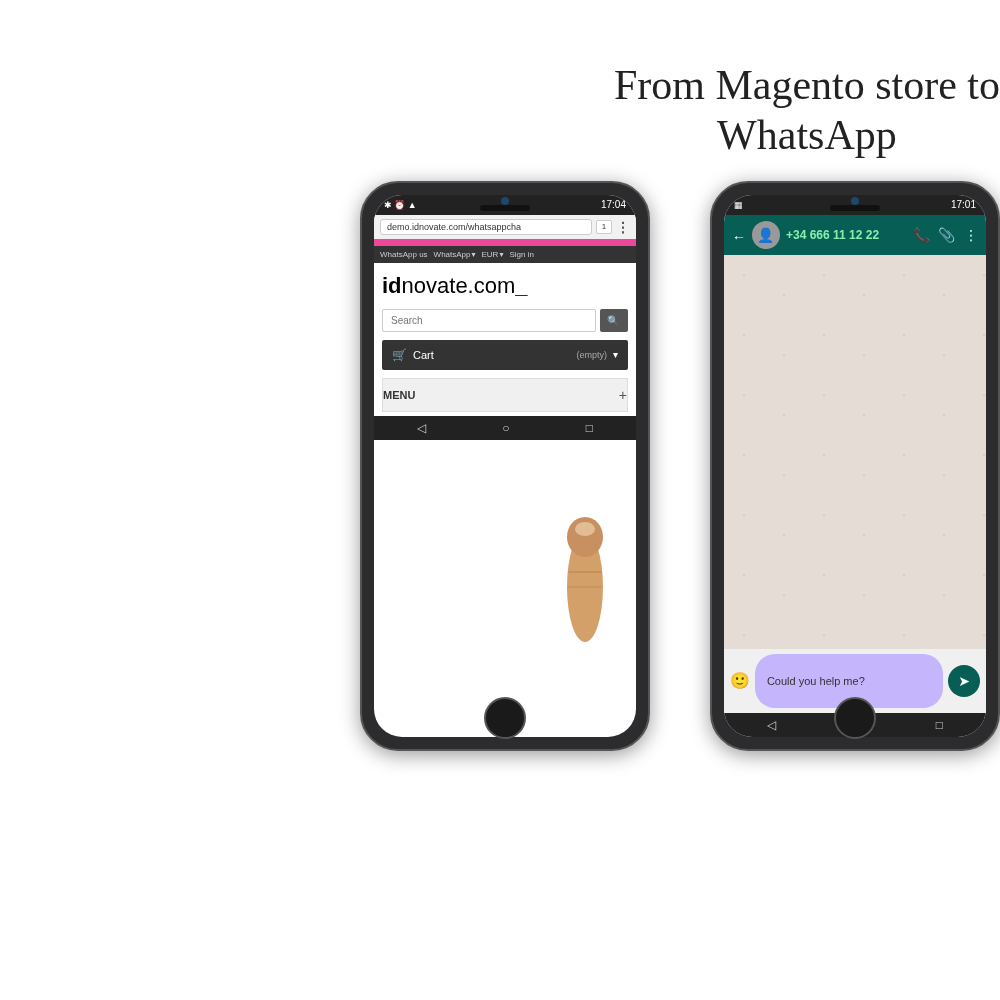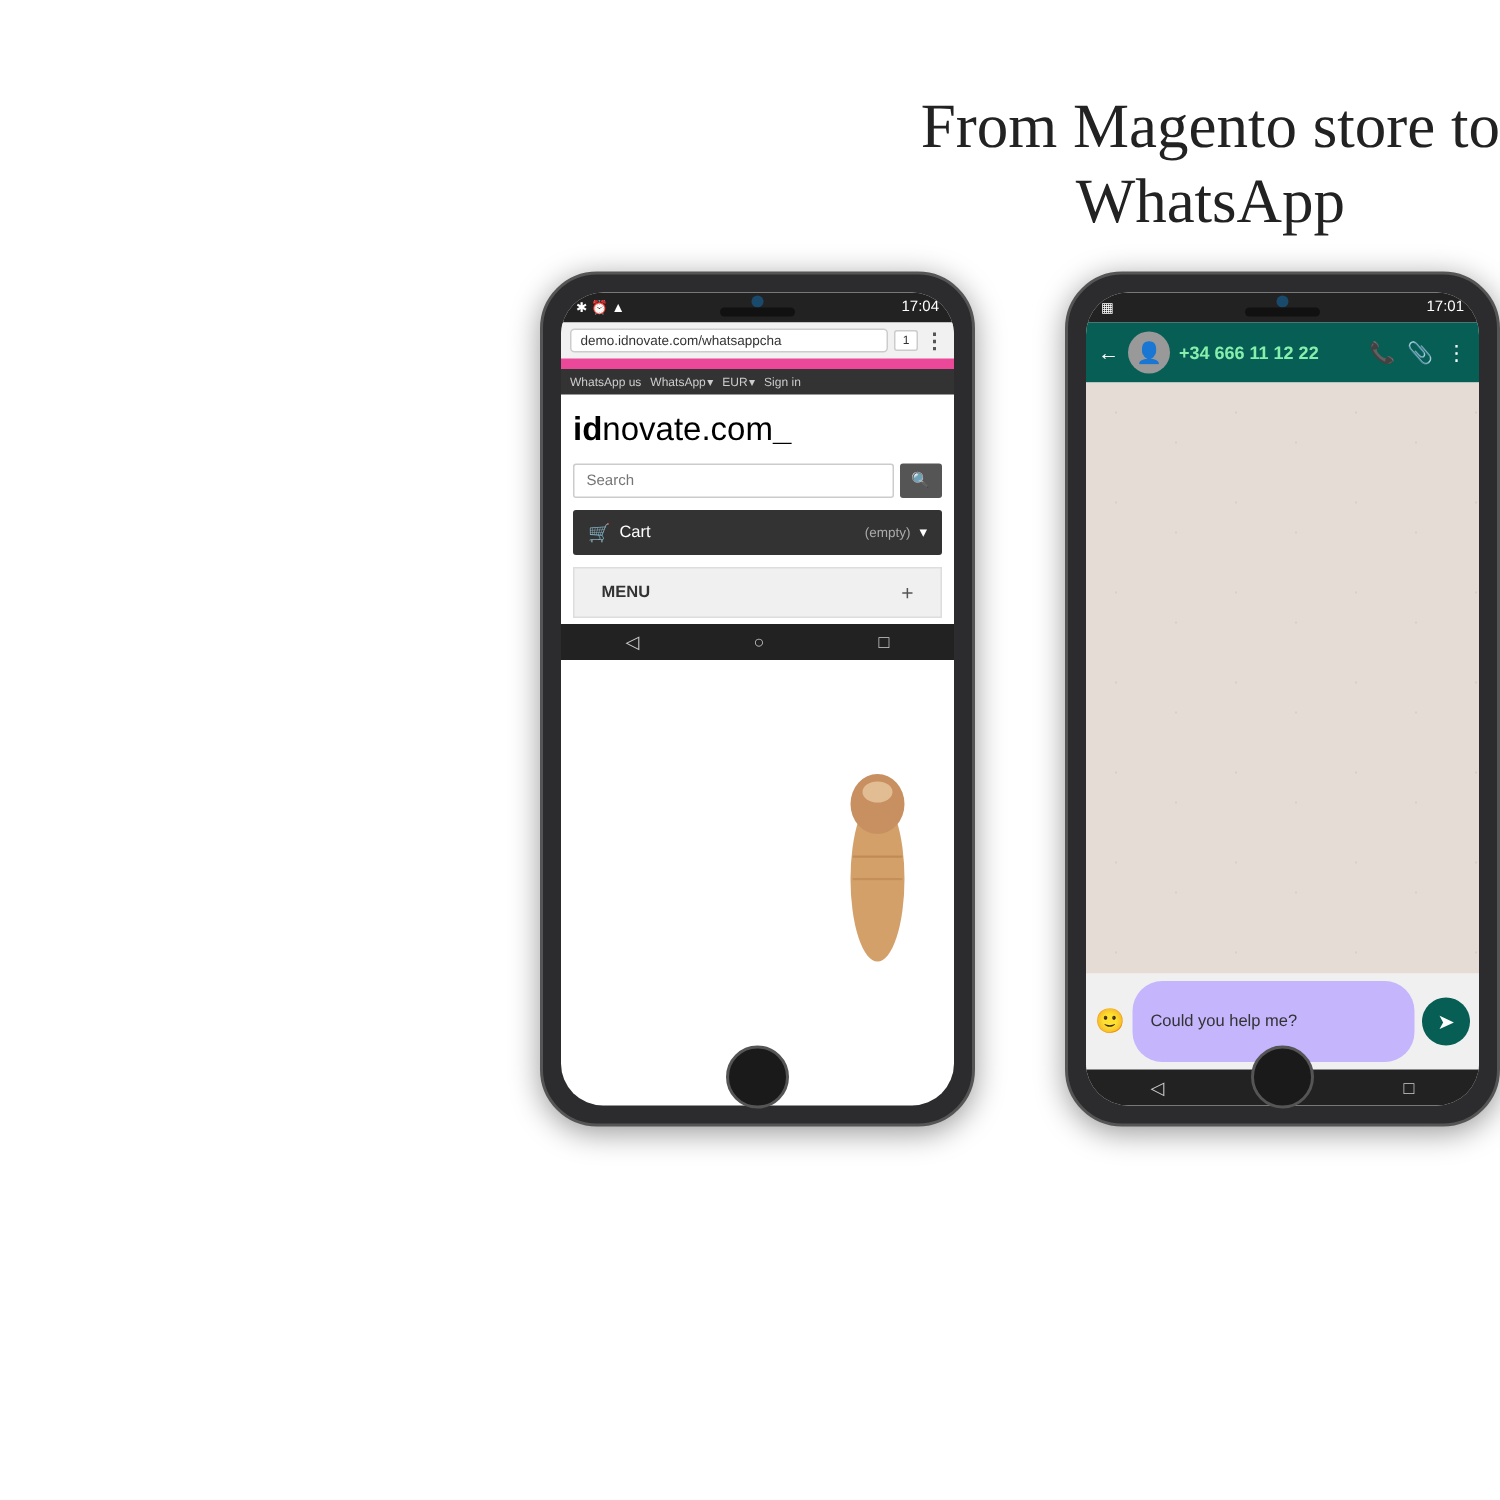--- a/index.html
+++ b/index.html
@@ -240,21 +240,21 @@
     }
 
     .cart-row .cart-arrow {
       font-size: 10px;
     }
 
     .menu-row {
       margin: 4px 8px;
       background: #f0f0f0;
       border: 1px solid #ddd;
-      padding: 8px 18px;
+      padding: 8px 0;
       display: flex;
       align-items: center;
       justify-content: space-between;
       flex-shrink: 0;
     }
 
     .menu-row .menu-label {
       font-size: 11px;
       font-weight: bold;
       color: #333;

